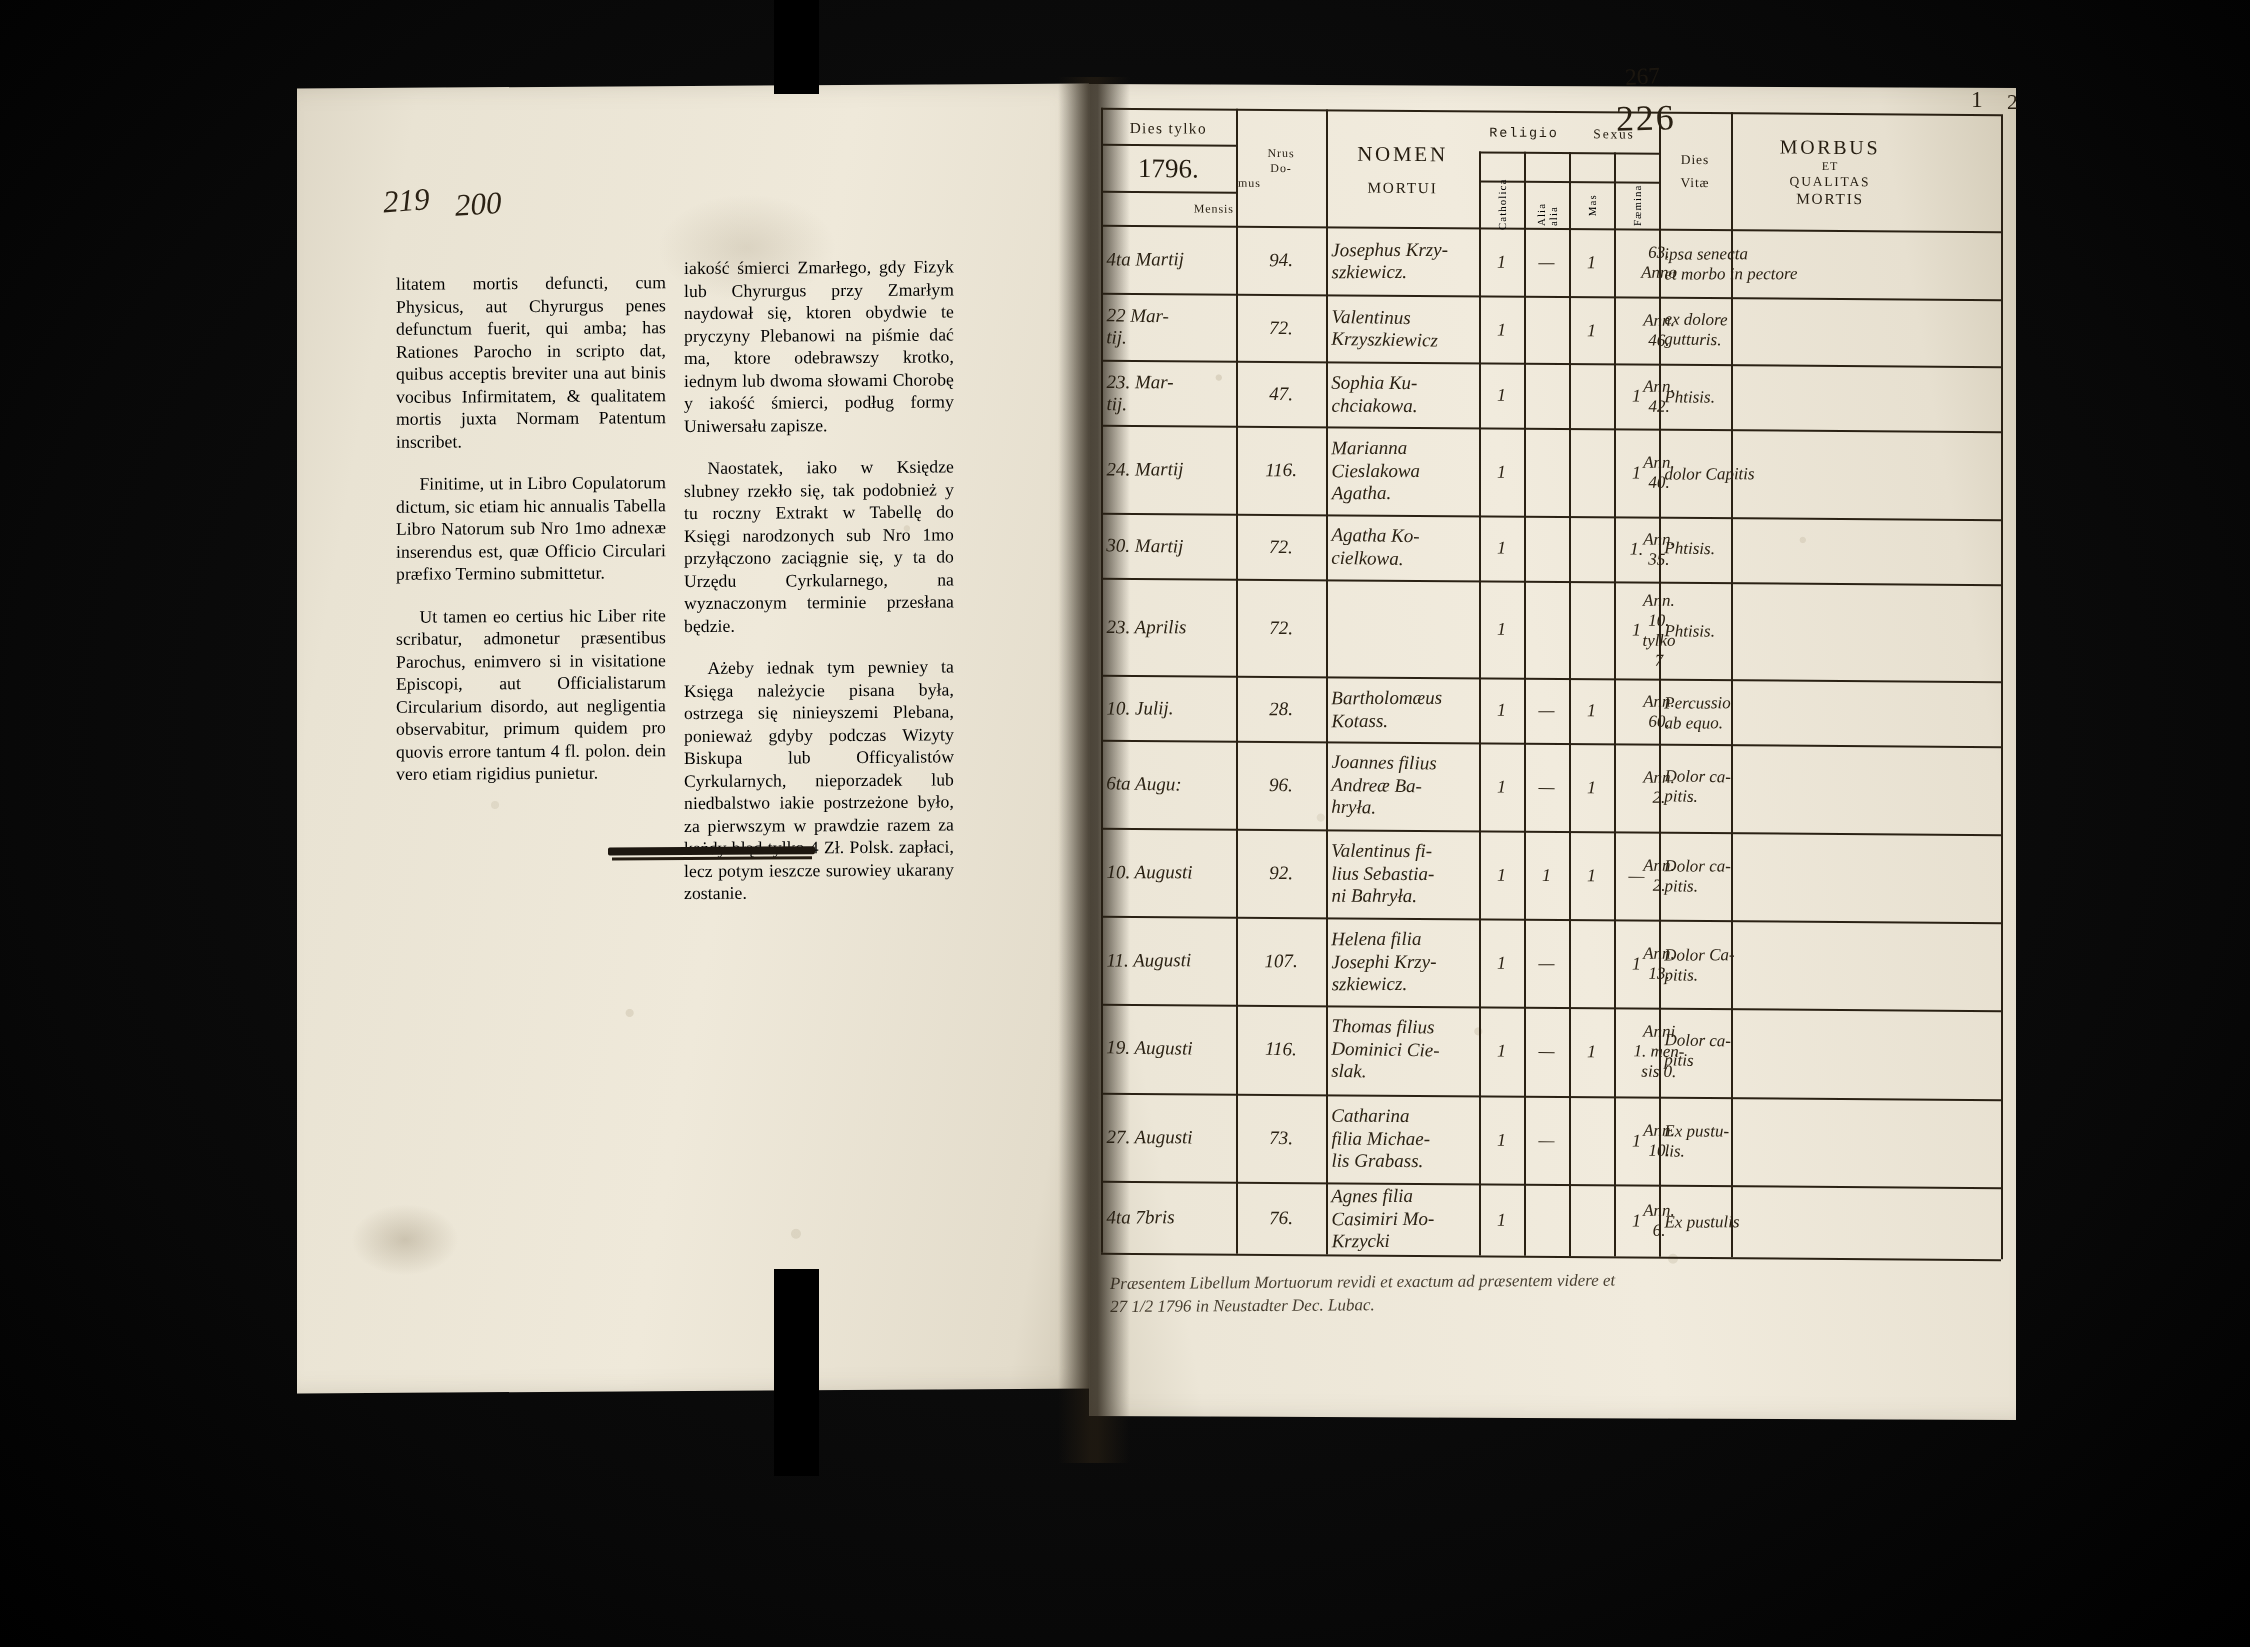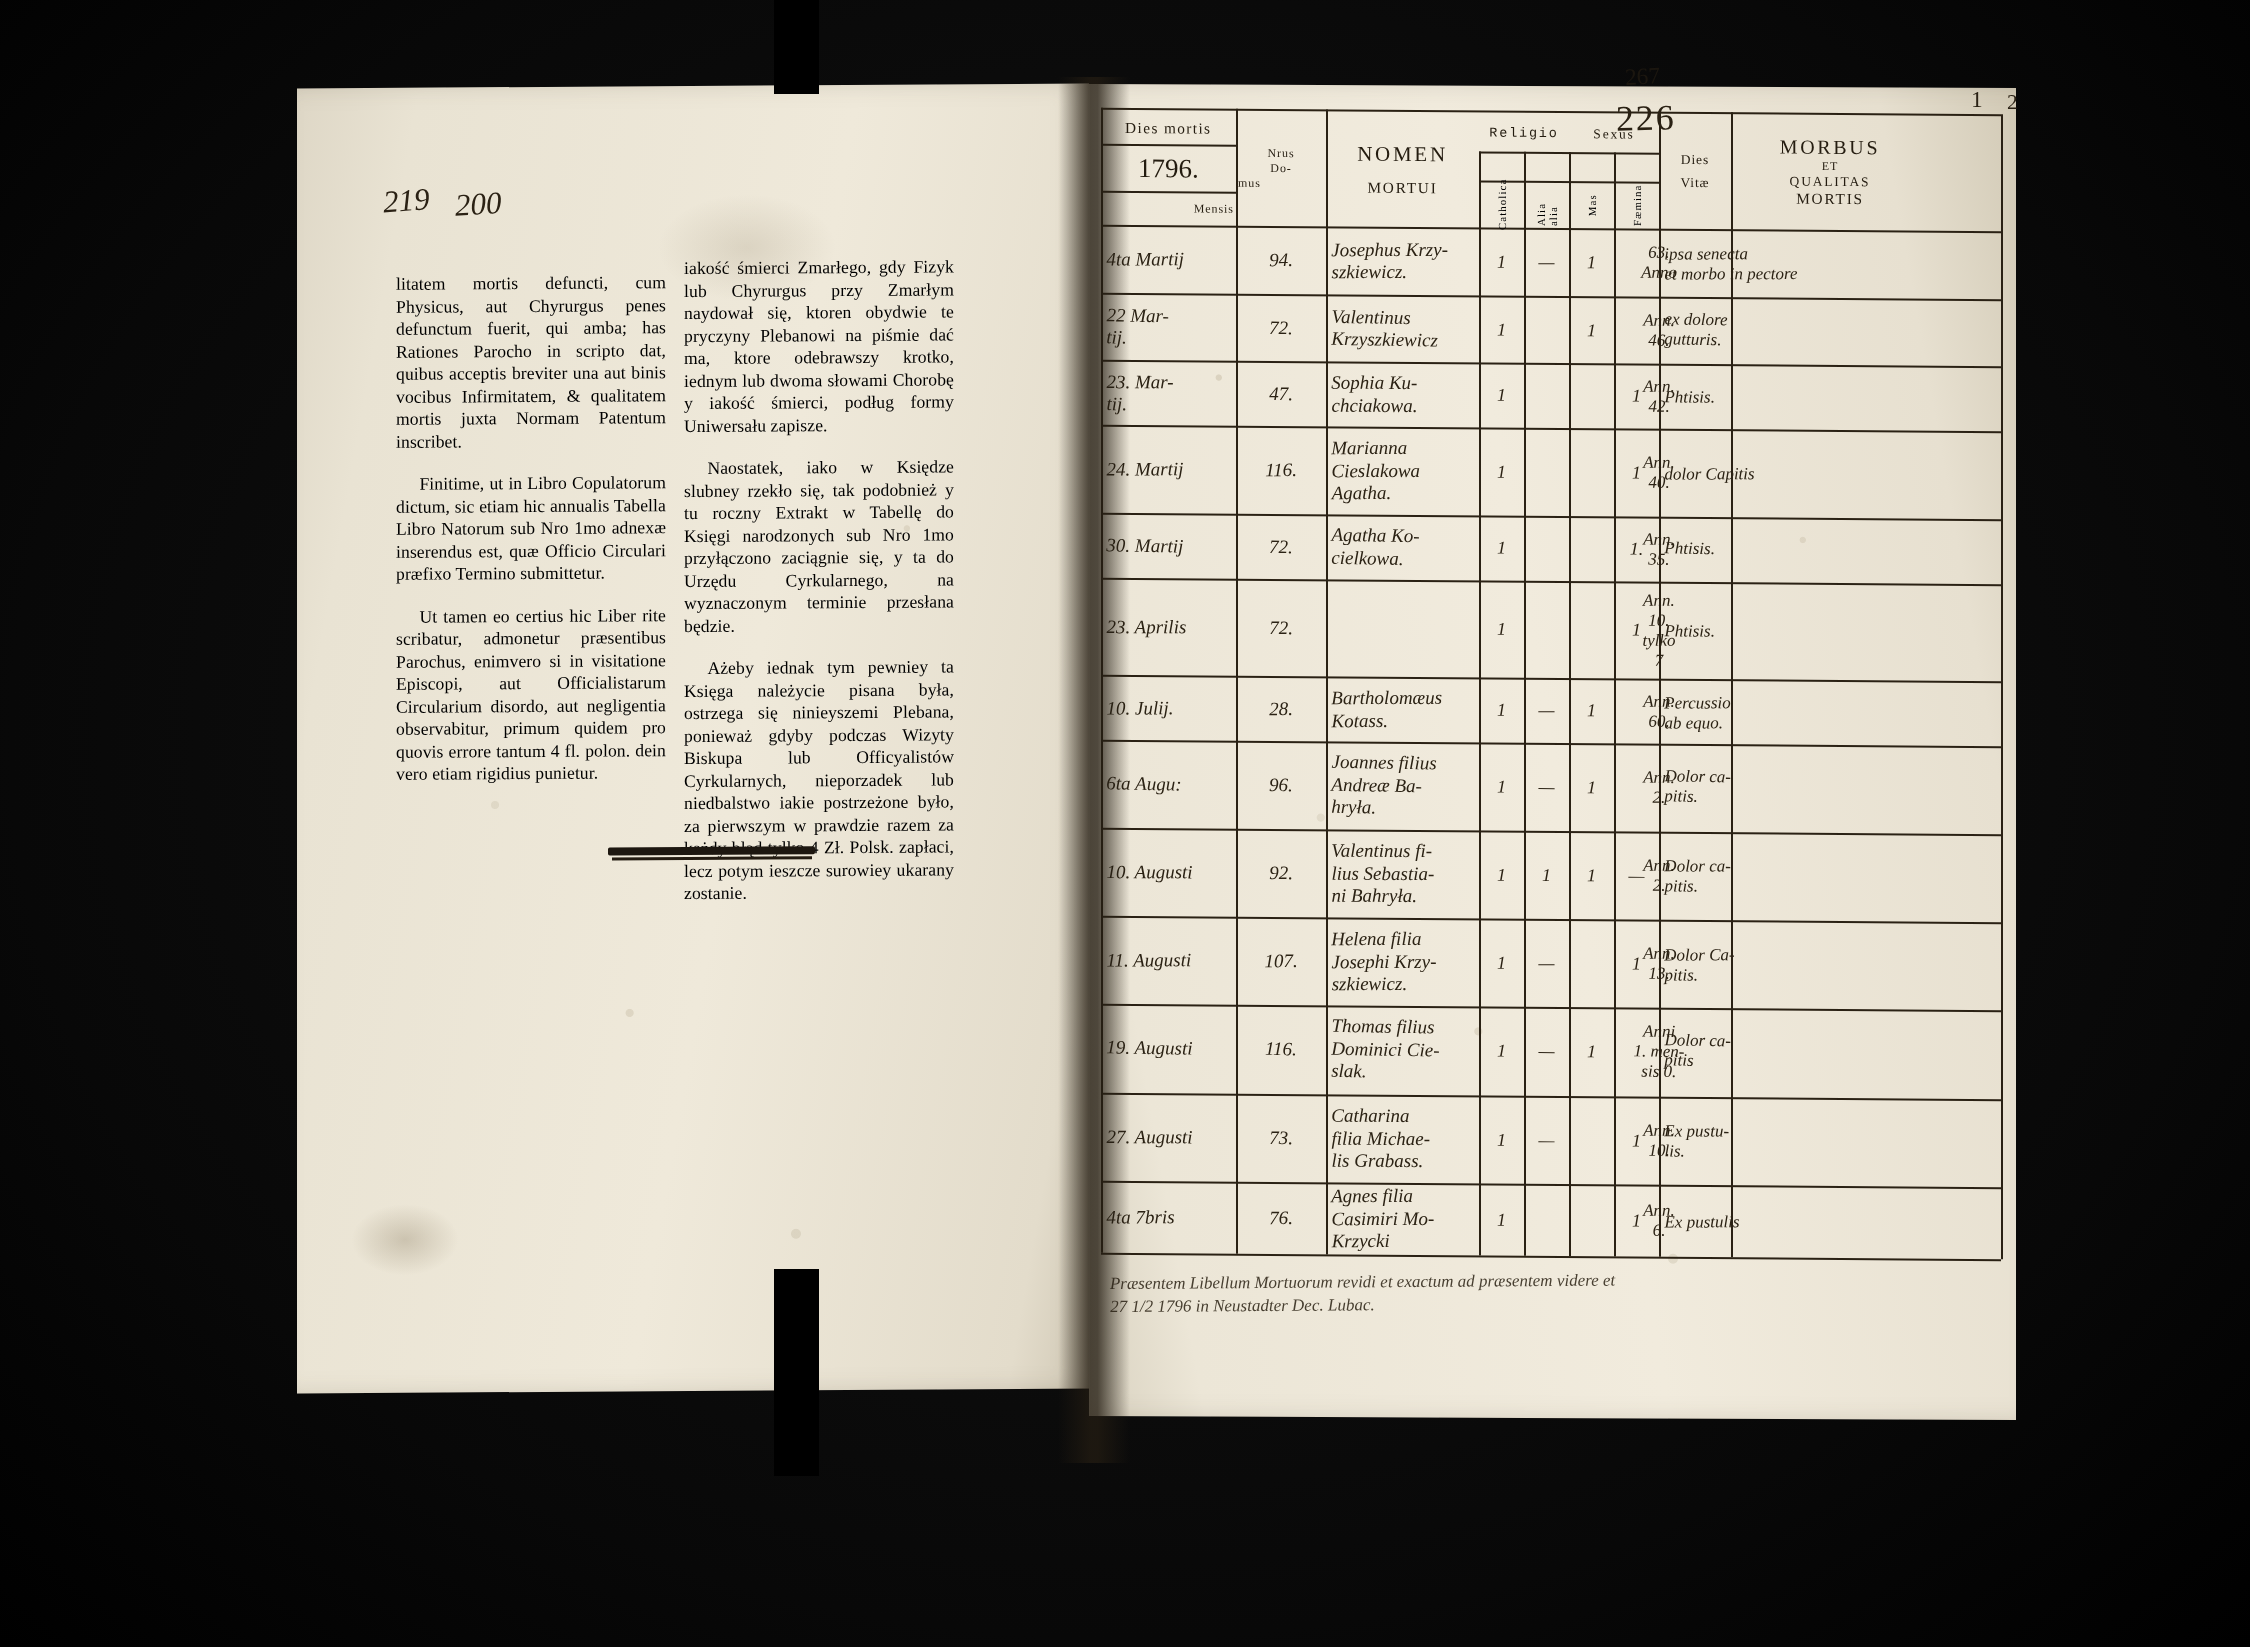--- a/index.html
+++ b/index.html
@@ -139,21 +139,21 @@
           <div class="tline h" style="left: 0px; top: 632px; width: 900px;"></div>
           <div class="tline h" style="left: 0px; top: 720px; width: 900px;"></div>
           <div class="tline h" style="left: 0px; top: 808px; width: 900px;"></div>
           <div class="tline h" style="left: 0px; top: 896px; width: 900px;"></div>
           <div class="tline h" style="left: 0px; top: 985px; width: 900px;"></div>
           <div class="tline h" style="left: 0px; top: 1073px; width: 900px;"></div>
           <div class="tline h" style="left: 0px; top: 1145px; width: 900px;"></div>
           <div class="tline h" style="left: 0px; top: 36px; width: 135px;"></div>
           <div class="tline h" style="left: 0px; top: 83px; width: 135px;"></div>
           <div class="hdr" style="position: absolute; left: 1.8px; top: 5.4px; width: 131px; height: 29px; display: flex; flex-direction: column; justify-content: center;">
-            <span class="big" style="font-size:15.3px;letter-spacing:1.4px;text-align:center">Dies mortis</span>
+            <span class="big" style="font-size:15.3px;letter-spacing:1.4px;text-align:center">Dies tylko</span>
           </div>
           <div class="hdr" style="position: absolute; left: 1.8px; top: 40px; width: 131px; height: 41px; display: flex; flex-direction: column; justify-content: center;">
             <span style="font-size:27px;text-align:center;font-family:'Liberation Serif',serif">1796.</span>
           </div>
           <div class="hdr" style="position: absolute; left: 1.8px; top: 85px; width: 131px; height: 31px; display: flex; flex-direction: column; justify-content: center;">
             <span class="sm" style="text-align:right">Mensis</span>
           </div>
           <div class="hdr" style="position: absolute; left: 137px; top: 5.4px; width: 86px; height: 108px; display: flex; flex-direction: column; justify-content: center;">
             <span class="sm" style="text-align:center">Nrus</span>
             <span class="sm" style="text-align:center">Do-</span>

